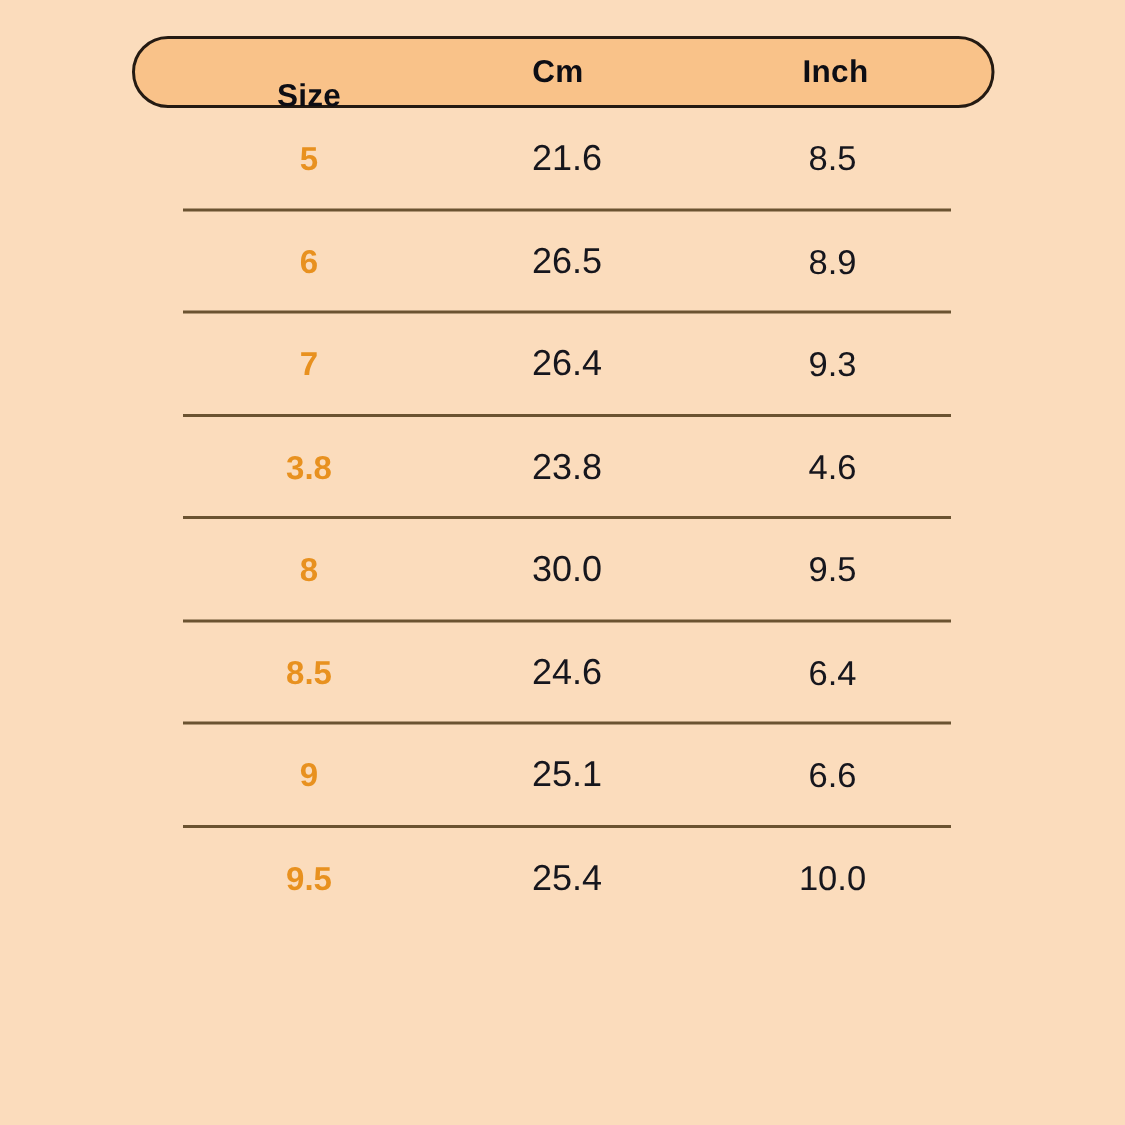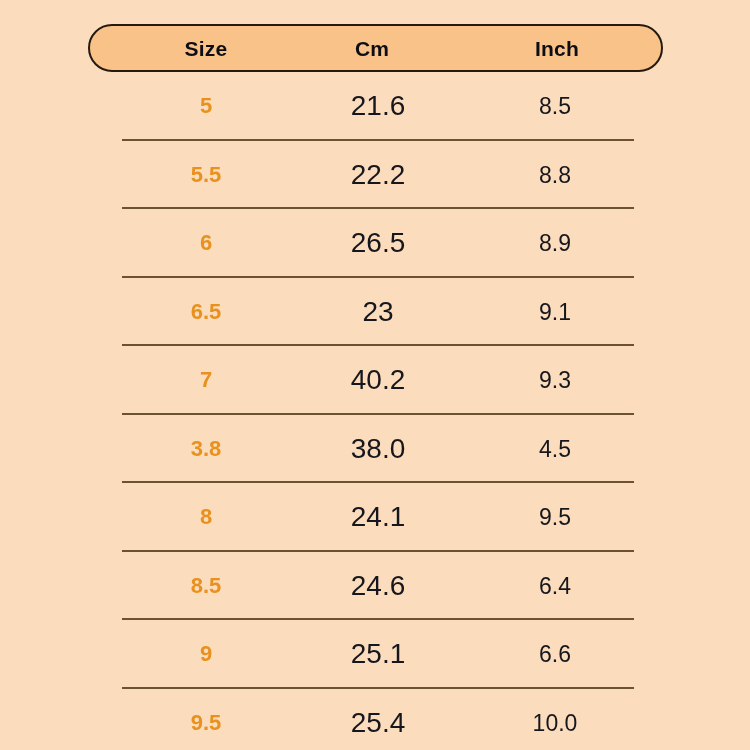--- a/index.html
+++ b/index.html
@@ -40,21 +40,21 @@
     font-weight: bold;
     color: #0d0d14;
     text-align: center;
     letter-spacing: 0.2px;
     line-height: 1;
     position: absolute;
     top: 50%;
     transform: translate(-50%, -50%);
     white-space: nowrap;
   }
-  .hc-size  { left: 116px; }
+  .hc-size  { left: 116px; margin-top: 16px; }
   .hc-cm    { left: 282px; }
   .hc-inch  { left: 467px; }
 
   
   .table-body {
     position: absolute;
     left: 0;
     top: 72px;
     width: 750px;
   }
@@ -71,21 +71,21 @@
     line-height: 1;
   }
   .cell-size {
     left: 206px;
     font-size: 22px;
     font-weight: bold;
     color: #e8911f;
   }
   .cell-cm {
     left: 378px;
-    font-size: 28px;
+    font-size: 24px;
     font-weight: normal;
     color: #16161d;
   }
   .cell-inch {
     left: 555px;
     font-size: 23px;
     font-weight: normal;
     color: #16161d;
   }
   .row-divider {
@@ -110,52 +110,40 @@
   </div>
 
   <div class="table-body">
       <div class="row">
         <span class="cell cell-size">5</span>
         <span class="cell cell-cm">21.6</span>
         <span class="cell cell-inch">8.5</span>
         <div class="row-divider"></div>
       </div>
       <div class="row">
-        <span class="cell cell-size">5.5</span>
-        <span class="cell cell-cm">22.2</span>
-        <span class="cell cell-inch">8.8</span>
-        <div class="row-divider"></div>
-      </div>
-      <div class="row">
         <span class="cell cell-size">6</span>
         <span class="cell cell-cm">26.5</span>
         <span class="cell cell-inch">8.9</span>
         <div class="row-divider"></div>
       </div>
       <div class="row">
-        <span class="cell cell-size">6.5</span>
-        <span class="cell cell-cm">23</span>
-        <span class="cell cell-inch">9.1</span>
-        <div class="row-divider"></div>
-      </div>
-      <div class="row">
         <span class="cell cell-size">7</span>
-        <span class="cell cell-cm">40.2</span>
+        <span class="cell cell-cm">26.4</span>
         <span class="cell cell-inch">9.3</span>
         <div class="row-divider"></div>
       </div>
       <div class="row">
         <span class="cell cell-size">3.8</span>
-        <span class="cell cell-cm">38.0</span>
-        <span class="cell cell-inch">4.5</span>
+        <span class="cell cell-cm">23.8</span>
+        <span class="cell cell-inch">4.6</span>
         <div class="row-divider"></div>
       </div>
       <div class="row">
         <span class="cell cell-size">8</span>
-        <span class="cell cell-cm">24.1</span>
+        <span class="cell cell-cm">30.0</span>
         <span class="cell cell-inch">9.5</span>
         <div class="row-divider"></div>
       </div>
       <div class="row">
         <span class="cell cell-size">8.5</span>
         <span class="cell cell-cm">24.6</span>
         <span class="cell cell-inch">6.4</span>
         <div class="row-divider"></div>
       </div>
       <div class="row">

